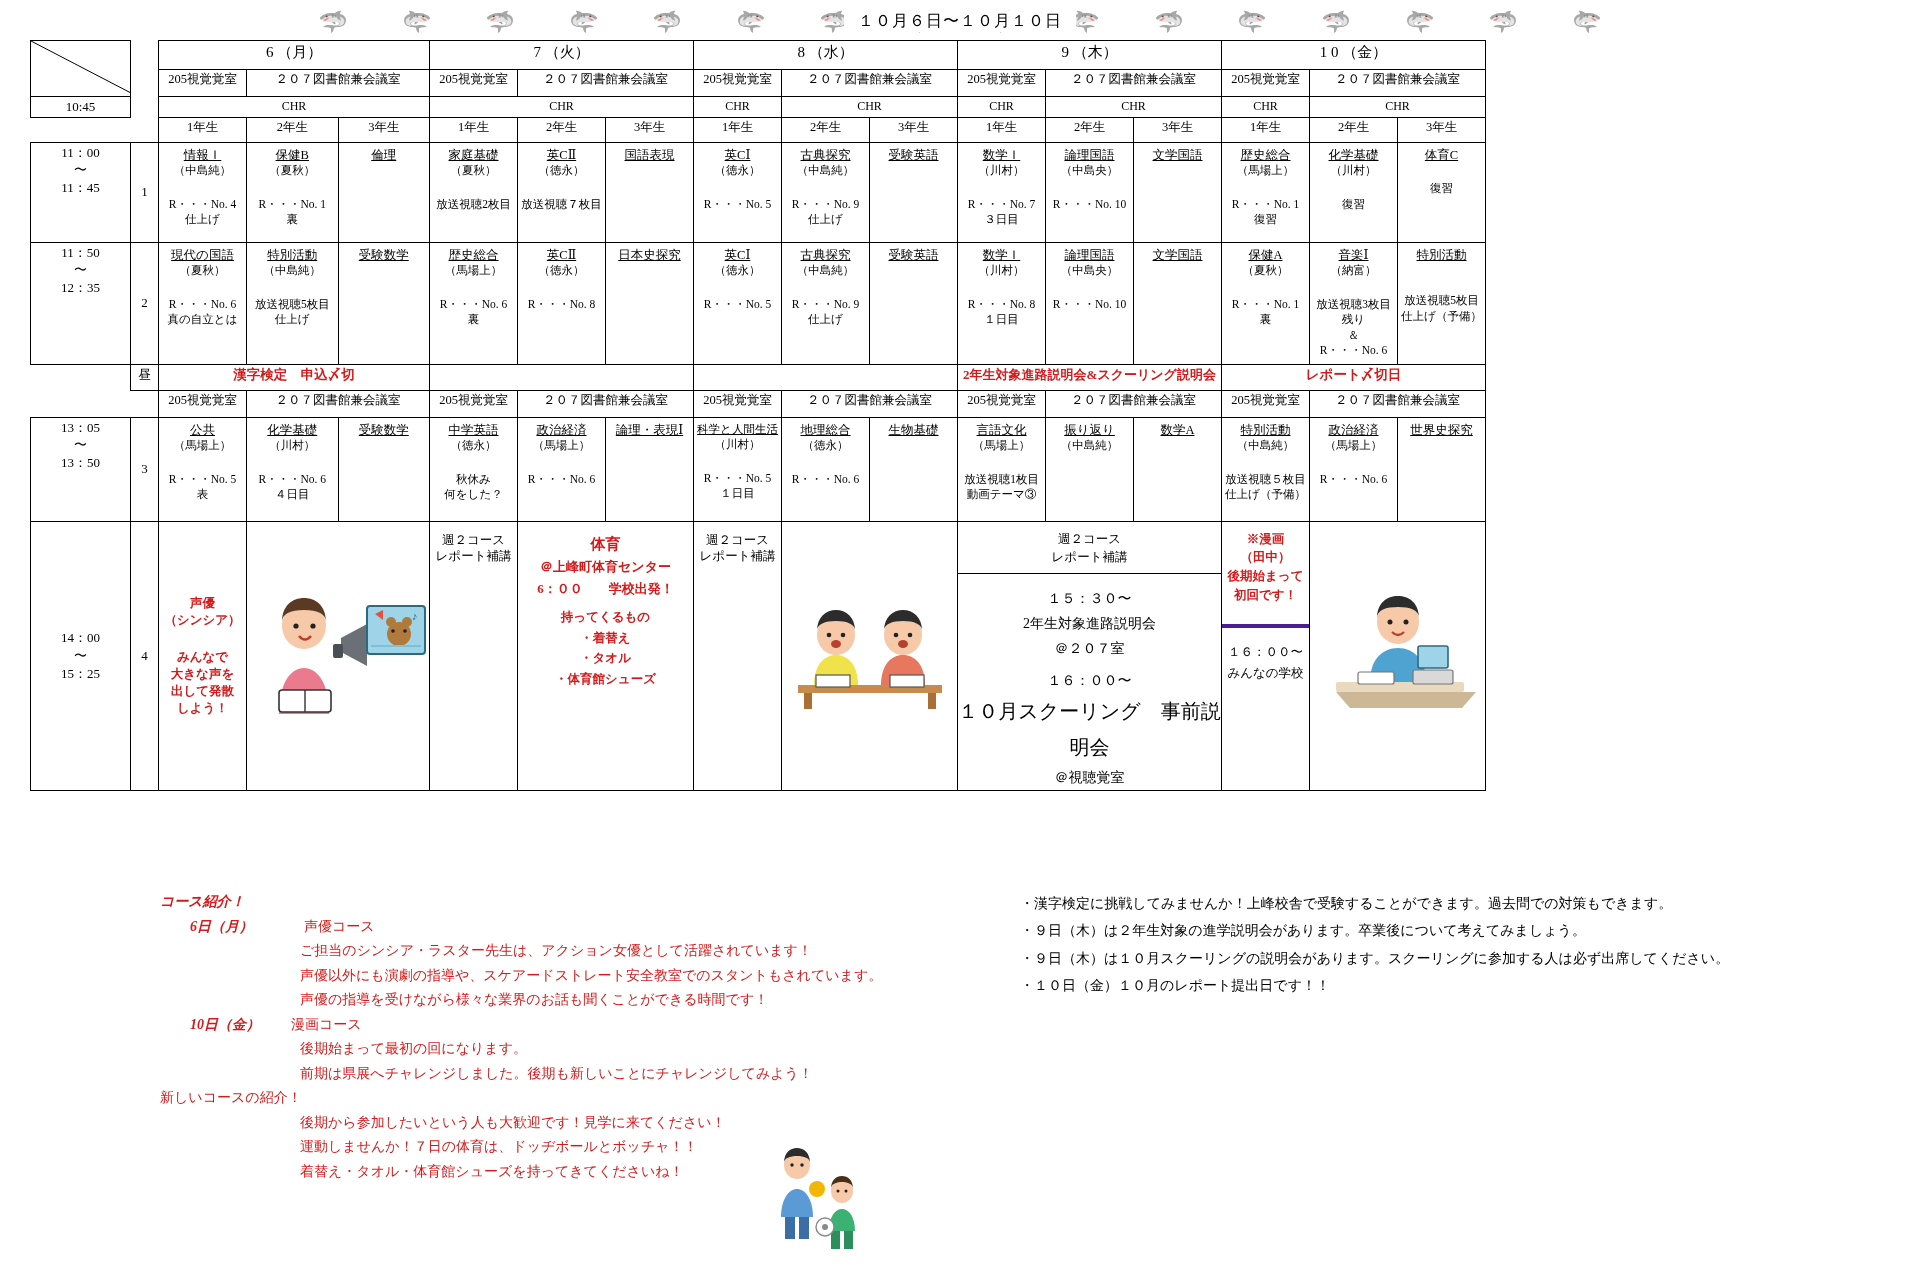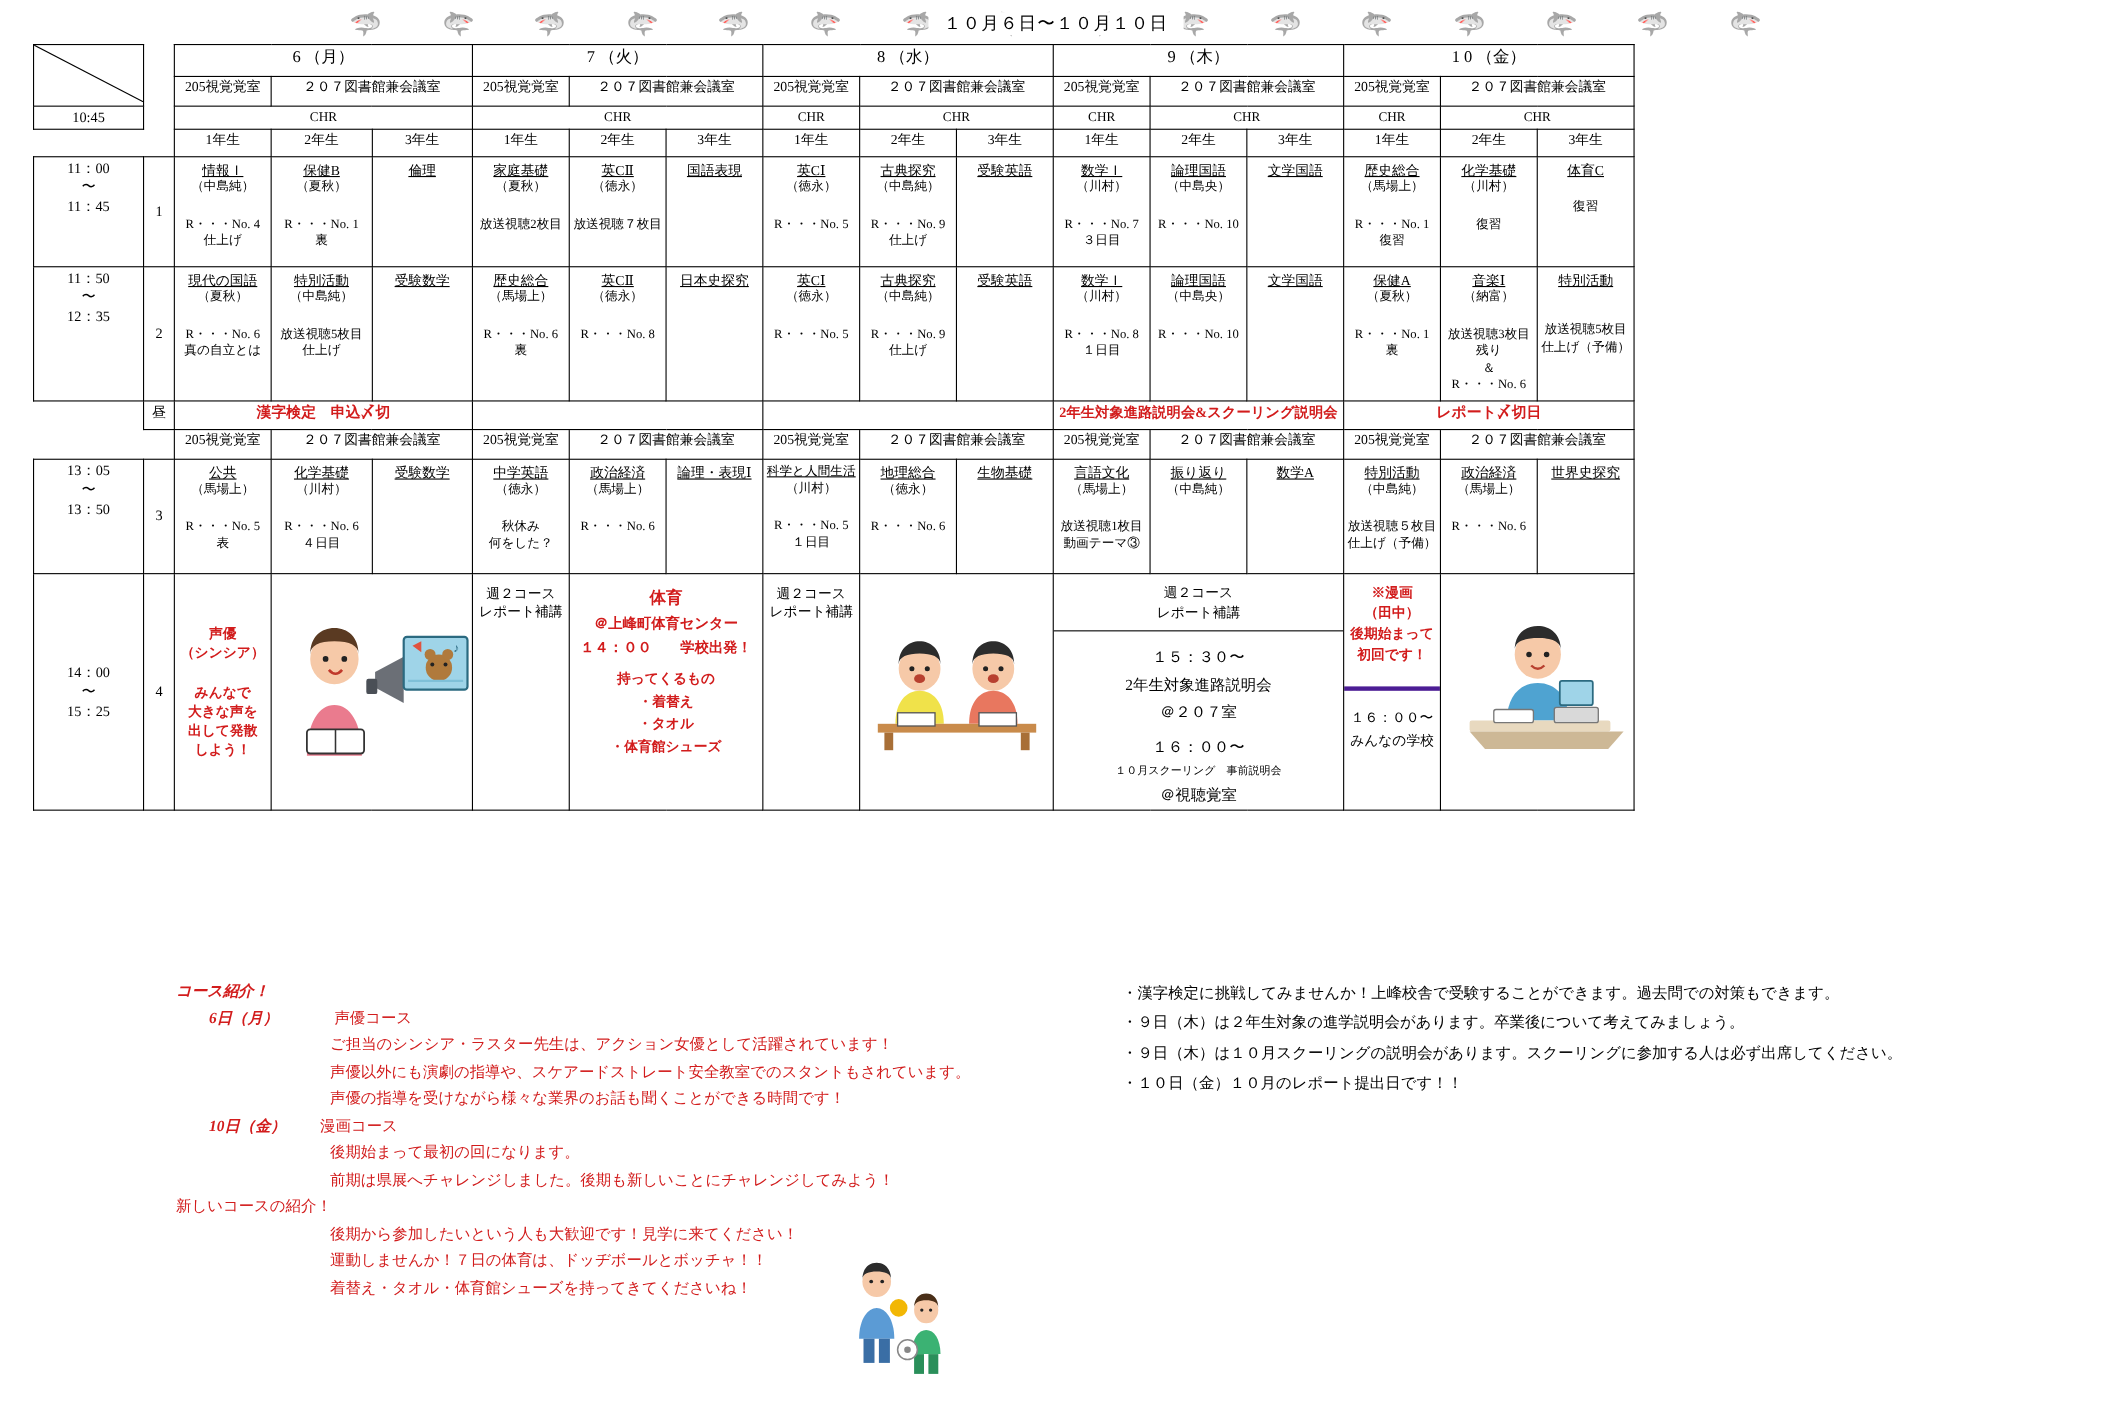--- a/index.html
+++ b/index.html
@@ -597,21 +597,21 @@
       </td>
 
       <td class="acttext" style="vertical-align:top;padding-top:10px">
         <div>週２コース</div>
         <div>レポート補講</div>
       </td>
 
       <td colspan="2" class="acttext redb" style="vertical-align:top;padding-top:10px;line-height:1.65">
         <div style="font-size:15px">体育</div>
         <div style="font-size:13px">＠上峰町体育センター</div>
-        <div style="font-size:13px">１４：００　　学校出発！</div>
+        <div style="font-size:13px">6：００　　学校出発！</div>
         <div style="height:8px"></div>
         <div>持ってくるもの</div>
         <div>・着替え</div>
         <div>・タオル</div>
         <div>・体育館シューズ</div>
       </td>
 
       <td class="acttext" style="vertical-align:top;padding-top:10px">
         <div>週２コース</div>
         <div>レポート補講</div>
@@ -645,21 +645,21 @@
         <div class="acttext" style="padding-top:8px;border-bottom:1px solid #000;padding-bottom:6px;">
           <div>週２コース</div>
           <div>レポート補講</div>
         </div>
         <div class="acttext" style="padding-top:12px;line-height:1.8">
           <div style="font-size:14px">１５：３０〜</div>
           <div style="font-size:14px">2年生対象進路説明会</div>
           <div style="font-size:14px">＠２０７室</div>
           <div style="height:6px"></div>
           <div style="font-size:14px">１６：００〜</div>
-          <div style="font-size:10px">１０月スクーリング　事前説明会</div>
+          <div style="font-size:20px">１０月スクーリング　事前説明会</div>
           <div style="font-size:14px">＠視聴覚室</div>
         </div>
       </td>
 
       <td style="vertical-align:top;padding:0">
         <div class="acttext redb" style="padding-top:8px;border-bottom:4px solid #4c1d95;padding-bottom:10px;min-height:84px">
           <div>※漫画</div>
           <div>（田中）</div>
           <div>後期始まって</div>
           <div>初回です！</div>

